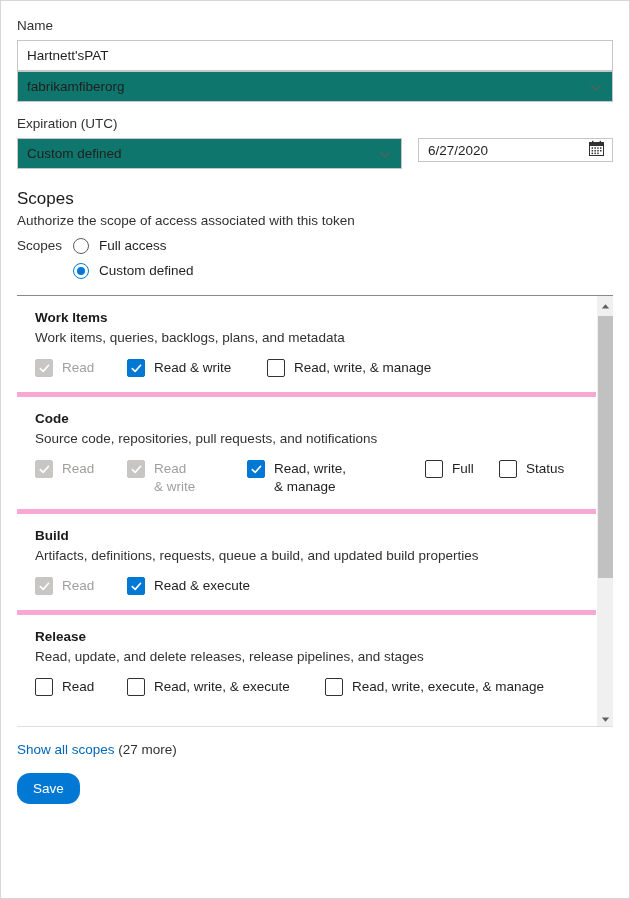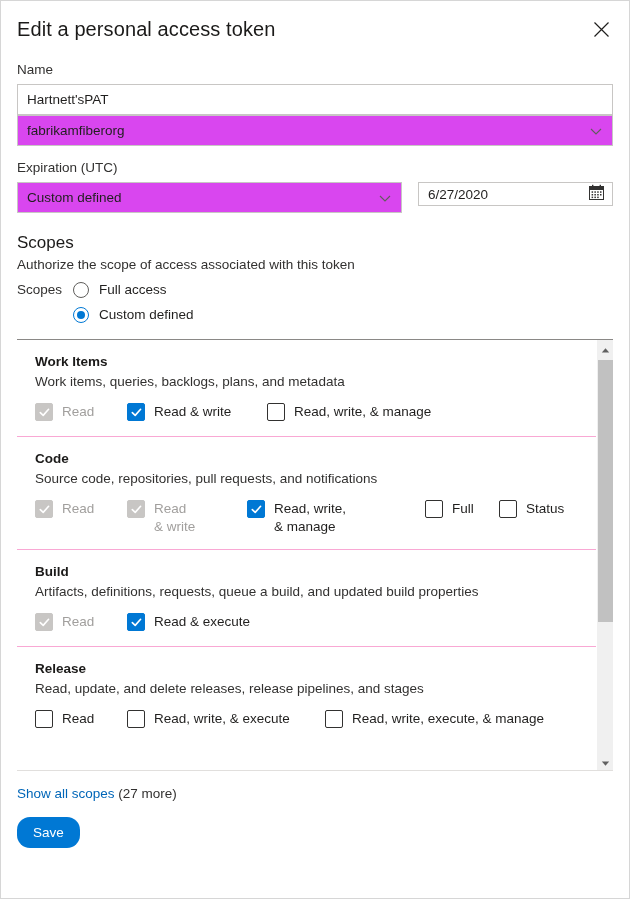--- a/index.html
+++ b/index.html
@@ -42,21 +42,21 @@
   .field-label.tight { margin-top: 13px; }
   .text-input {
     width: 100%; height: 31px;
     border: 1px solid #c8c6c4; background: #fff;
     font-size: 13.5px; color: #201f1e;
     padding: 0 9px; line-height: 29px;
     display: flex; align-items: center;
   }
   .select-box {
     width: 100%; height: 31px;
-    border: 1px solid #c8c6c4; background: #d946ef;
+    border: 1px solid #c8c6c4; background: #0f766e;
     font-size: 13.5px; color: #201f1e;
     padding: 0 9px; display: flex; align-items: center;
     justify-content: space-between; cursor: pointer;
   }
   .chev { width: 14px; height: 14px; flex: none; }
   .exp-row { display: flex; gap: 16px; align-items: stretch; }
   .exp-row .select-box { flex: 1 1 auto; width: auto; }
   .date-box {
     width: 195px; height: 24px; flex: none;
     border: 1px solid #c8c6c4; background: #fff;
@@ -97,21 +97,21 @@
     height: 432px;
     border-top: 1px solid #8a8886;
     border-bottom: 1px solid #e1dfdd;
     overflow: hidden;
     background: #fff;
   }
   .scopes-viewport {
     position: absolute; top: 0; left: 0; right: 17px; bottom: 0;
     overflow: hidden;
   }
-  .scope-group { padding: 12px 0 13px 18px; border-bottom: 1px solid #f9a8d4; }
+  .scope-group { padding: 12px 0 13px 18px; border-bottom: 5px solid #f9a8d4; }
   .scope-group:last-child { border-bottom: none; }
   .scope-title {
     font-size: 13.5px; font-weight: bold; color: #1b1a19; line-height: 19px;
   }
   .scope-desc {
     font-size: 13.5px; color: #323130; line-height: 19px; margin-top: 1px;
   }
   .checkbox-row {
     display: flex; align-items: flex-start; margin-top: 12px;
   }
@@ -165,30 +165,20 @@
     cursor: pointer; font-family: inherit;
   }
   .btn-primary { background: #0078d4; color: #ffffff; font-weight: normal; border-radius: 13px; }
   .btn-secondary { background: #f3f2f1; color: #201f1e; }
 </style>
 </head>
 <body>
 
 <div class="dialog">
 
-  <div class="header">
-    <div class="dialog-title">Edit a personal access token</div>
-    <button class="close-btn">
-      <span>
-        <svg width="17" height="17" viewBox="0 0 17 17">
-          <path d="M1.5 1.5 L15.5 15.5 M15.5 1.5 L1.5 15.5" stroke="#201f1e" stroke-width="1.2" fill="none"></path>
-        </svg>
-      </span>
-    </button>
-  </div>
 
   <div class="field-label">Name</div>
   <div class="text-input">Hartnett'sPAT</div>
 
   <div class="select-box">
     <span>fabrikamfiberorg</span>
     <span class="chev">
       <svg width="14" height="14" viewBox="0 0 14 14">
         <path d="M2 5 L7 10 L12 5" stroke="#605e5c" stroke-width="1.1" fill="none"></path>
       </svg>

